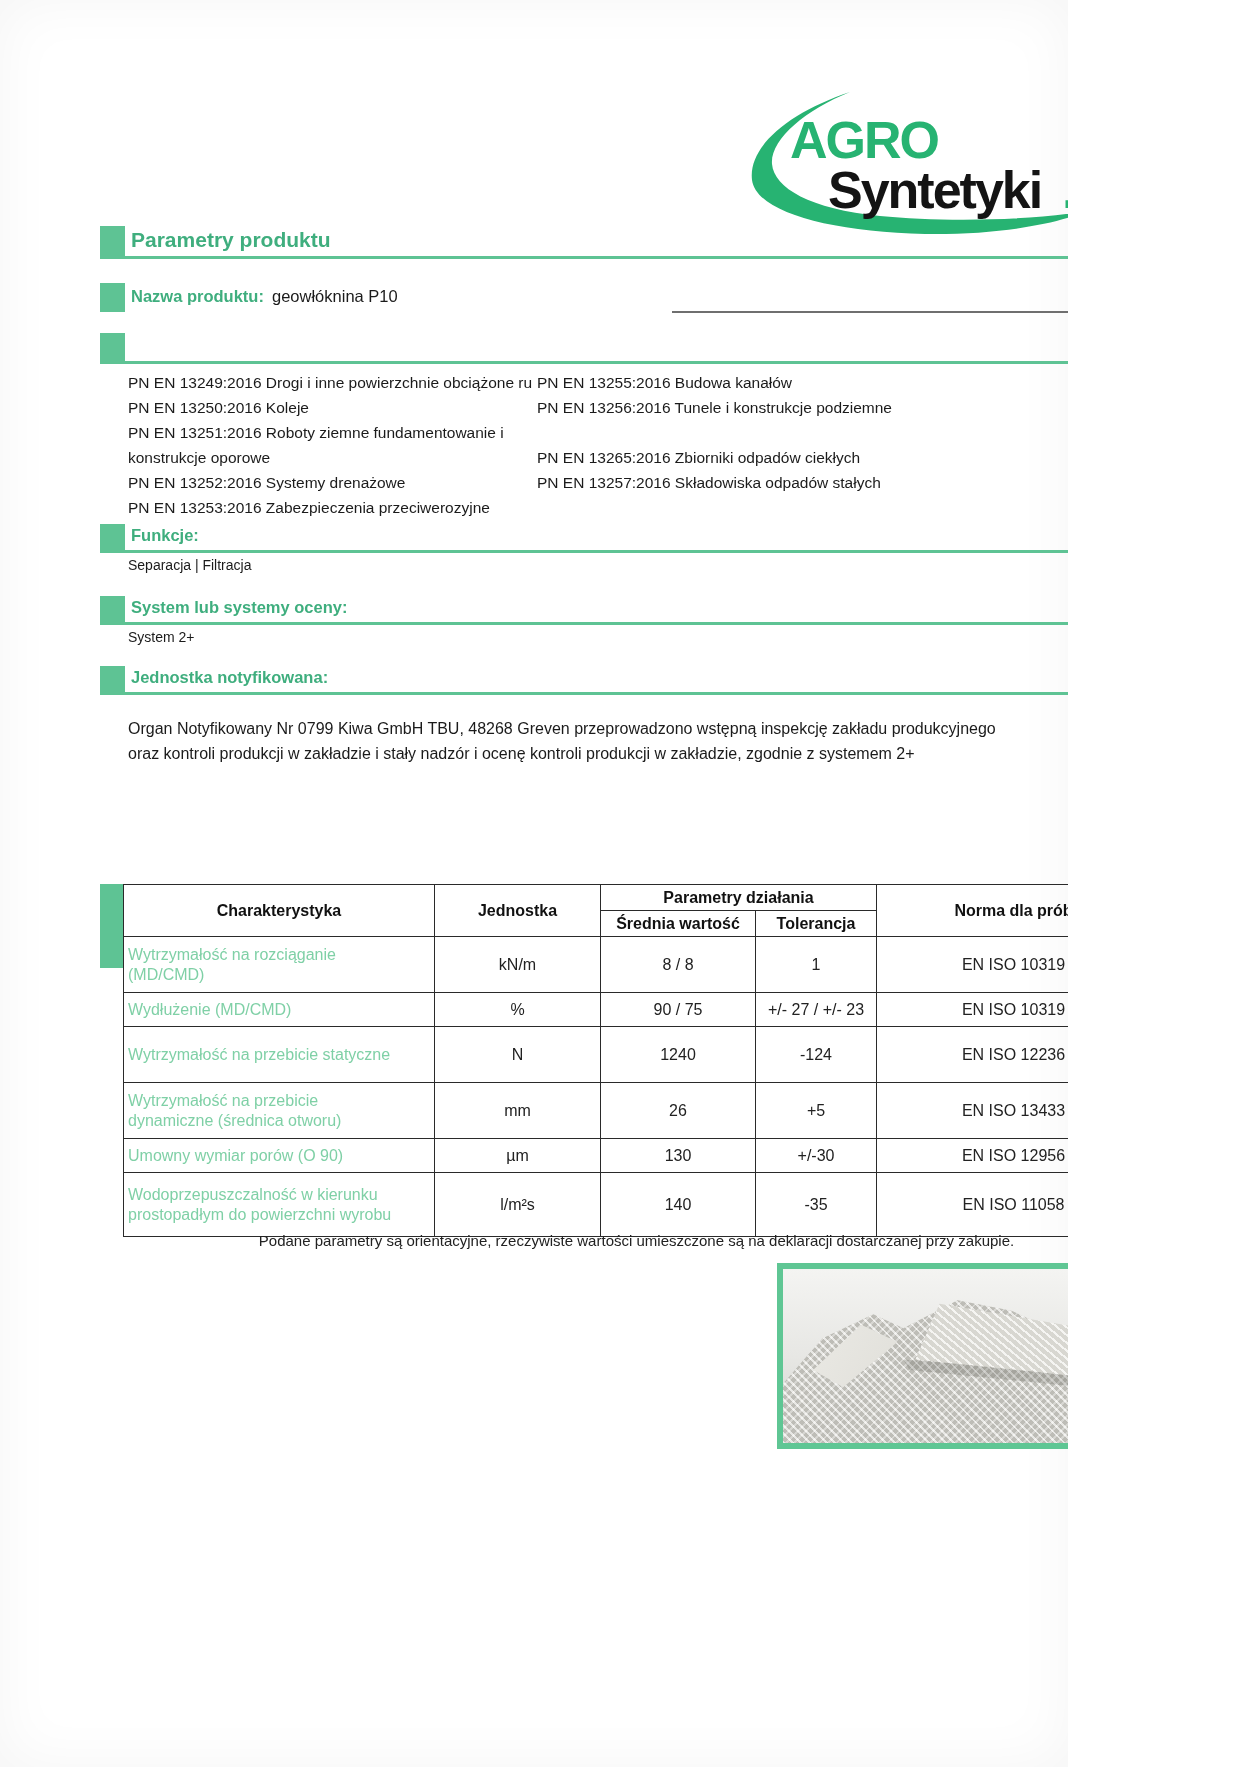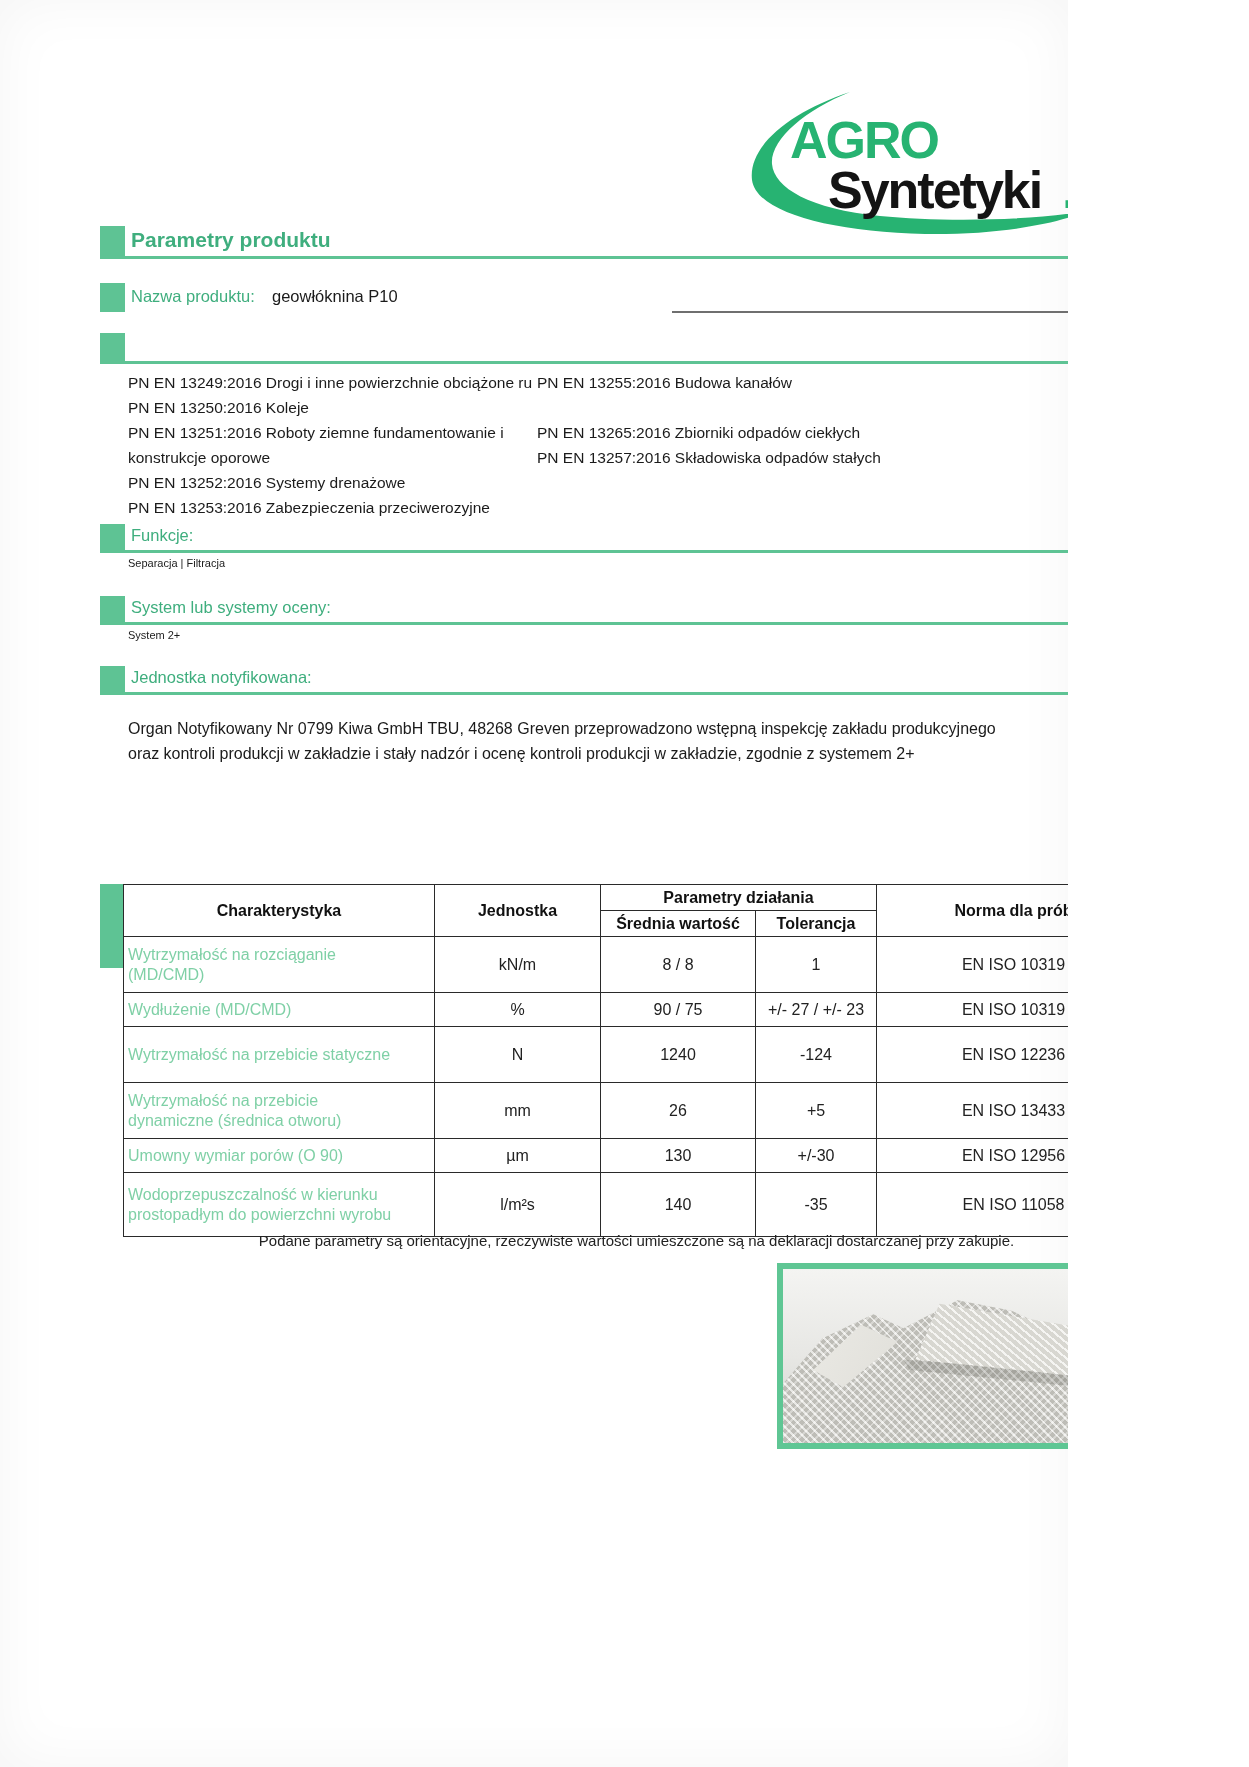--- a/index.html
+++ b/index.html
@@ -5,26 +5,26 @@
   html,body { margin:0; padding:0; background:#ffffff; }
   .page {
     position:relative; width:1068px; height:1767px; background:#ffffff;
     font-family:"Liberation Sans","DejaVu Sans",sans-serif; color:#1b1b1b;
     overflow:hidden; box-shadow: inset 0 0 60px rgba(0,0,0,0.045);
   }
   .abs { position:absolute; }
 
   
   .marker { position:absolute; left:100px; width:25px; background:#5ec394; }
-  .sec-title { position:absolute; left:131px; font-weight:normal; color:#3fae7e; font-size:16.5px; white-space:nowrap; }
+  .sec-title { position:absolute; left:131px; font-weight:bold; color:#3fae7e; font-size:16.5px; white-space:nowrap; }
   .sec-line { position:absolute; left:100px; width:1050px; height:2.5px; background:#5ec394; }
 
   .h1-title { position:absolute; left:131px; font-weight:bold; color:#3fae7e; font-size:21px; white-space:nowrap; }
 
-  .body-text { font-size:11px; color:#1b1b1b; }
+  .body-text { font-size:14px; color:#1b1b1b; }
 
   
   .norms-col { position:absolute; top:370px; line-height:25px; font-size:15.5px; }
   .norms-left  { left:128px; width:409px; }
   .norms-right { left:537px; width:610px; }
   .norm-item { min-height:25px; }
   .clip { white-space:nowrap; overflow:hidden; }
 
   .para-line { position:absolute; left:128px; width:1060px; font-size:16px; line-height:25px; white-space:nowrap; }
 
@@ -100,20 +100,21 @@
 
   <div class="norms-col norms-left">
     <div class="norm-item clip">PN EN 13249:2016 Drogi i inne powierzchnie obciążone ru</div>
     <div class="norm-item">PN EN 13250:2016 Koleje</div>
     <div class="norm-item">PN EN 13251:2016 Roboty ziemne fundamentowanie i konstrukcje oporowe</div>
     <div class="norm-item">PN EN 13252:2016 Systemy drenażowe</div>
     <div class="norm-item">PN EN 13253:2016 Zabezpieczenia przeciwerozyjne</div>
   </div>
   <div class="norms-col norms-right">
     <div class="norm-item">PN EN 13255:2016 Budowa kanałów</div>
+    <div class="norm-item">PN EN 13256:2016 Tunele i konstrukcje podziemne</div>
     <div class="norm-item"></div>
     <div class="norm-item">PN EN 13265:2016 Zbiorniki odpadów ciekłych</div>
     <div class="norm-item">PN EN 13257:2016 Składowiska odpadów stałych</div>
   </div>
 
   <div class="marker" style="top:524px; height:28px;"></div>
   <div class="sec-title" style="top:526px;">Funkcje:</div>
   <div class="sec-line" style="top:550px;"></div>
   <div class="abs body-text" style="left:128px; top:557px;">Separacja | Filtracja</div>
 

